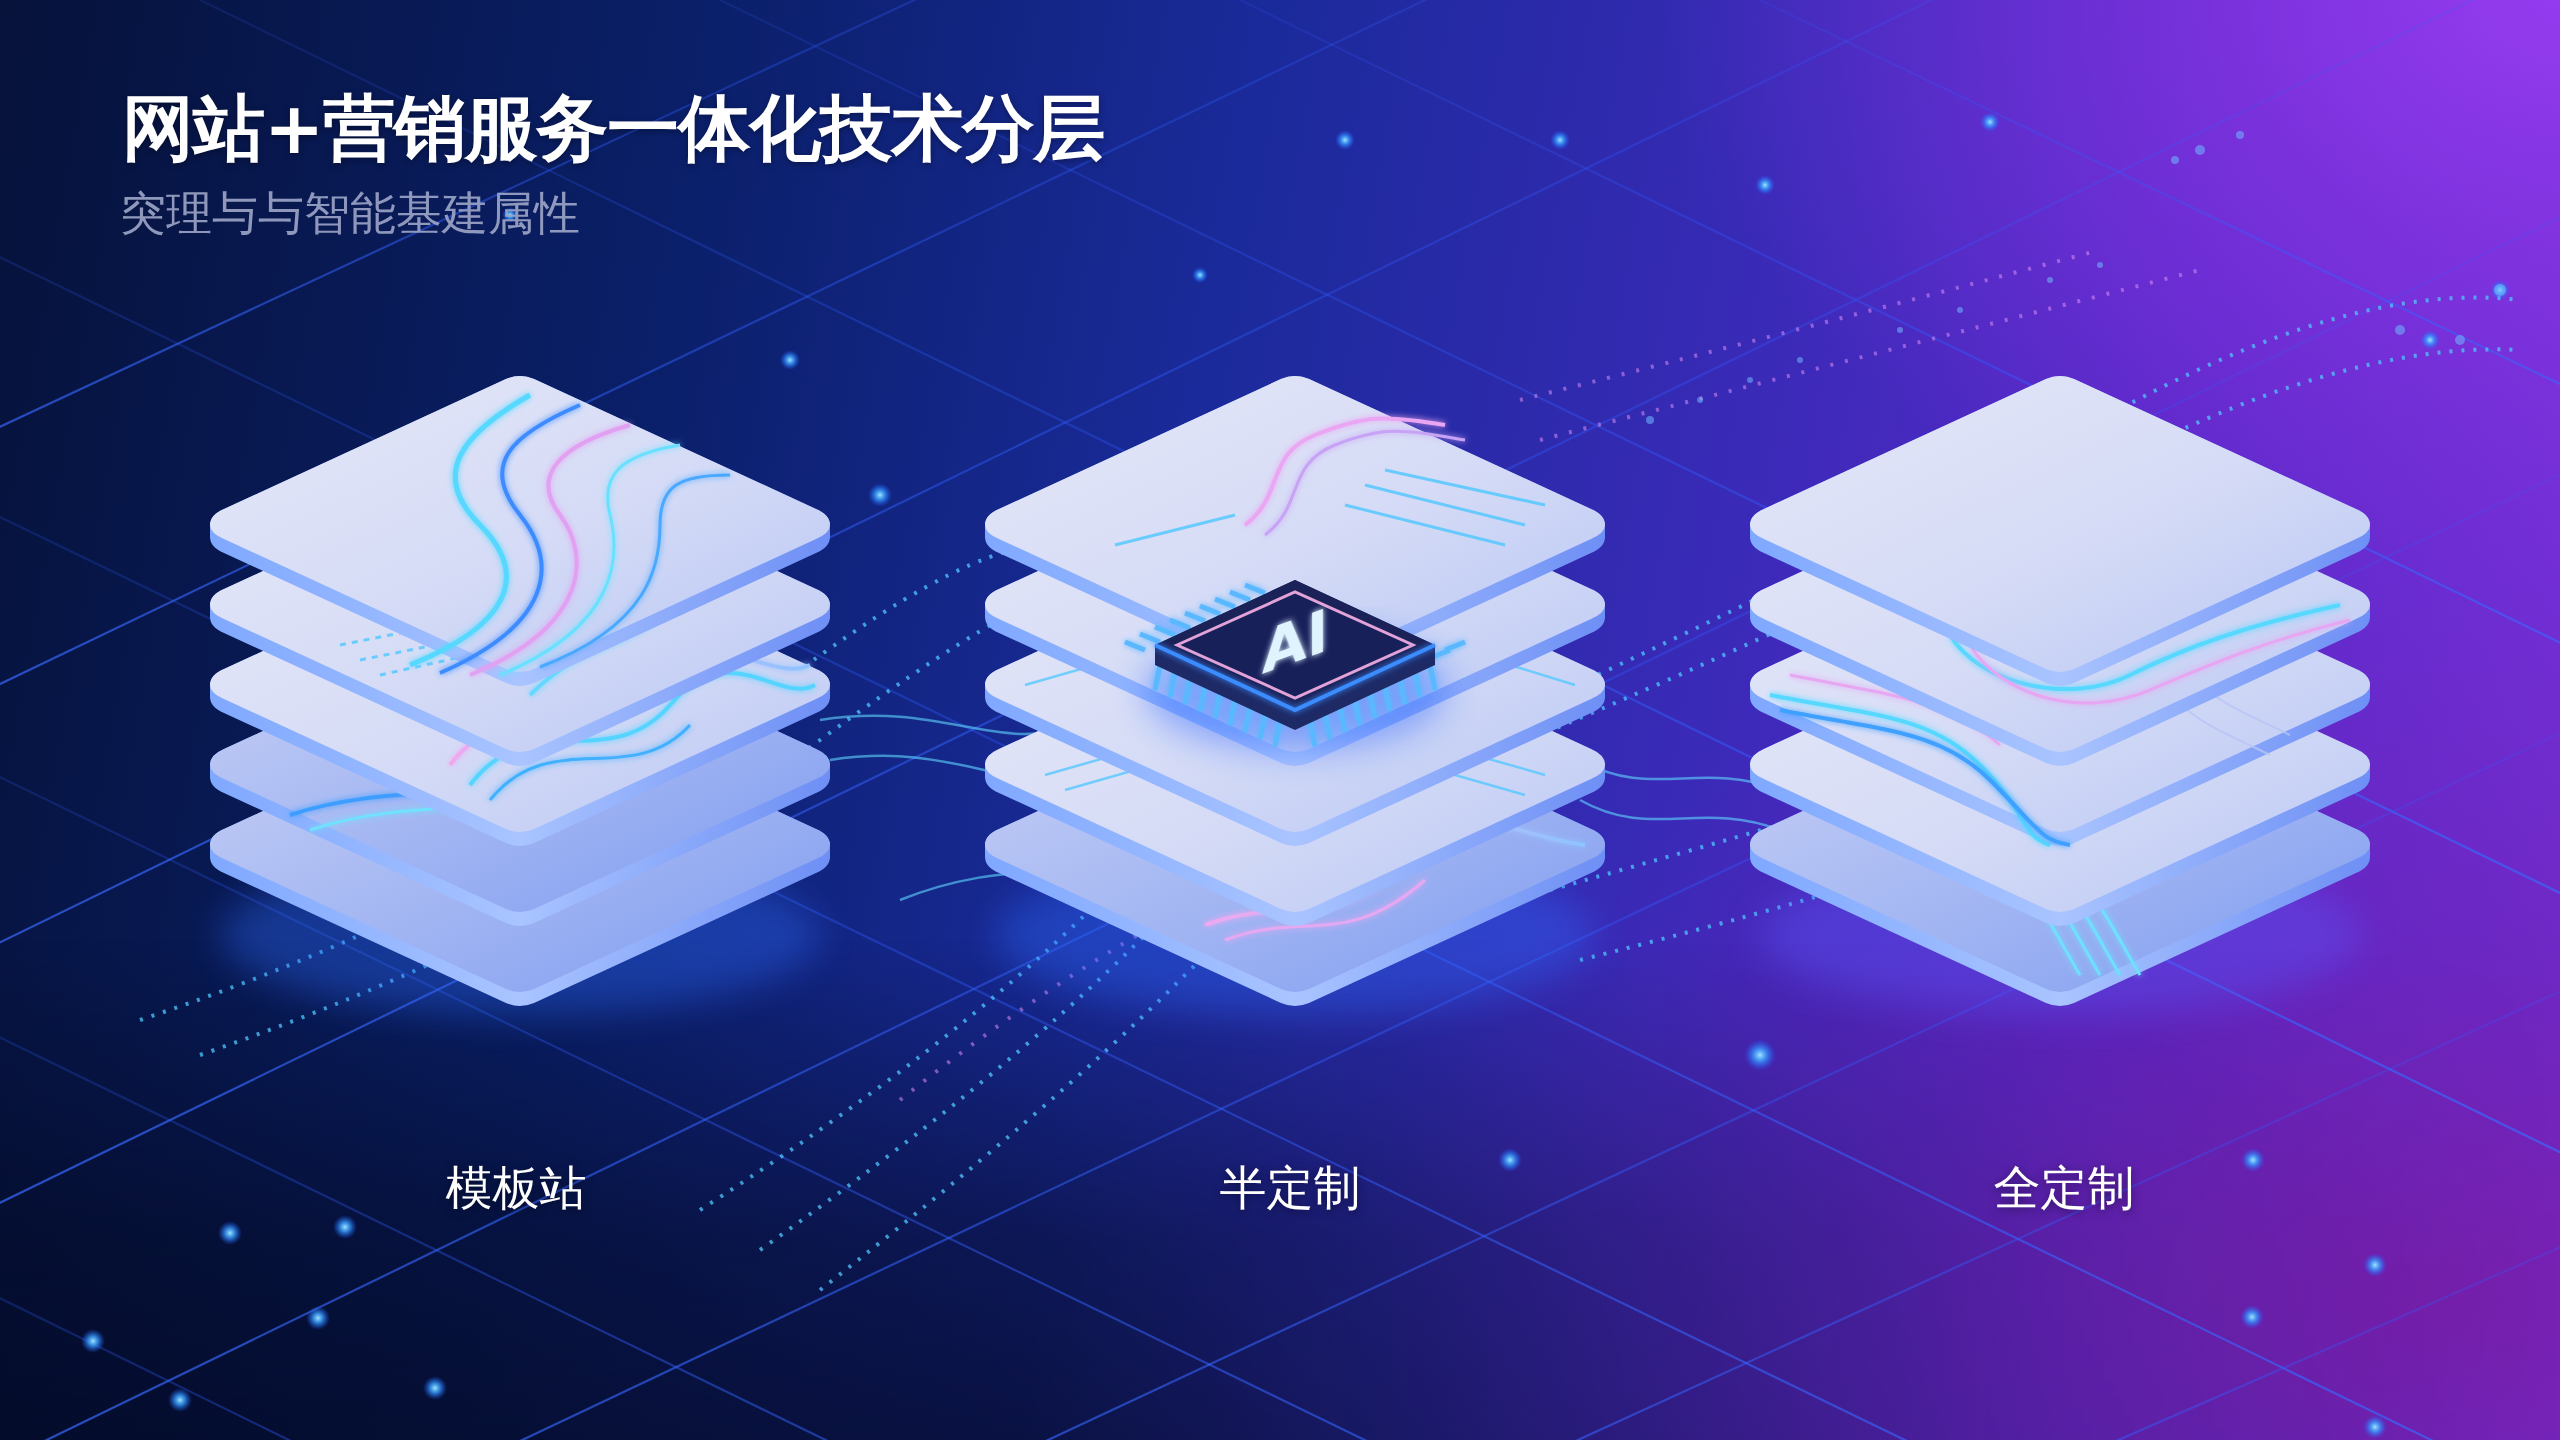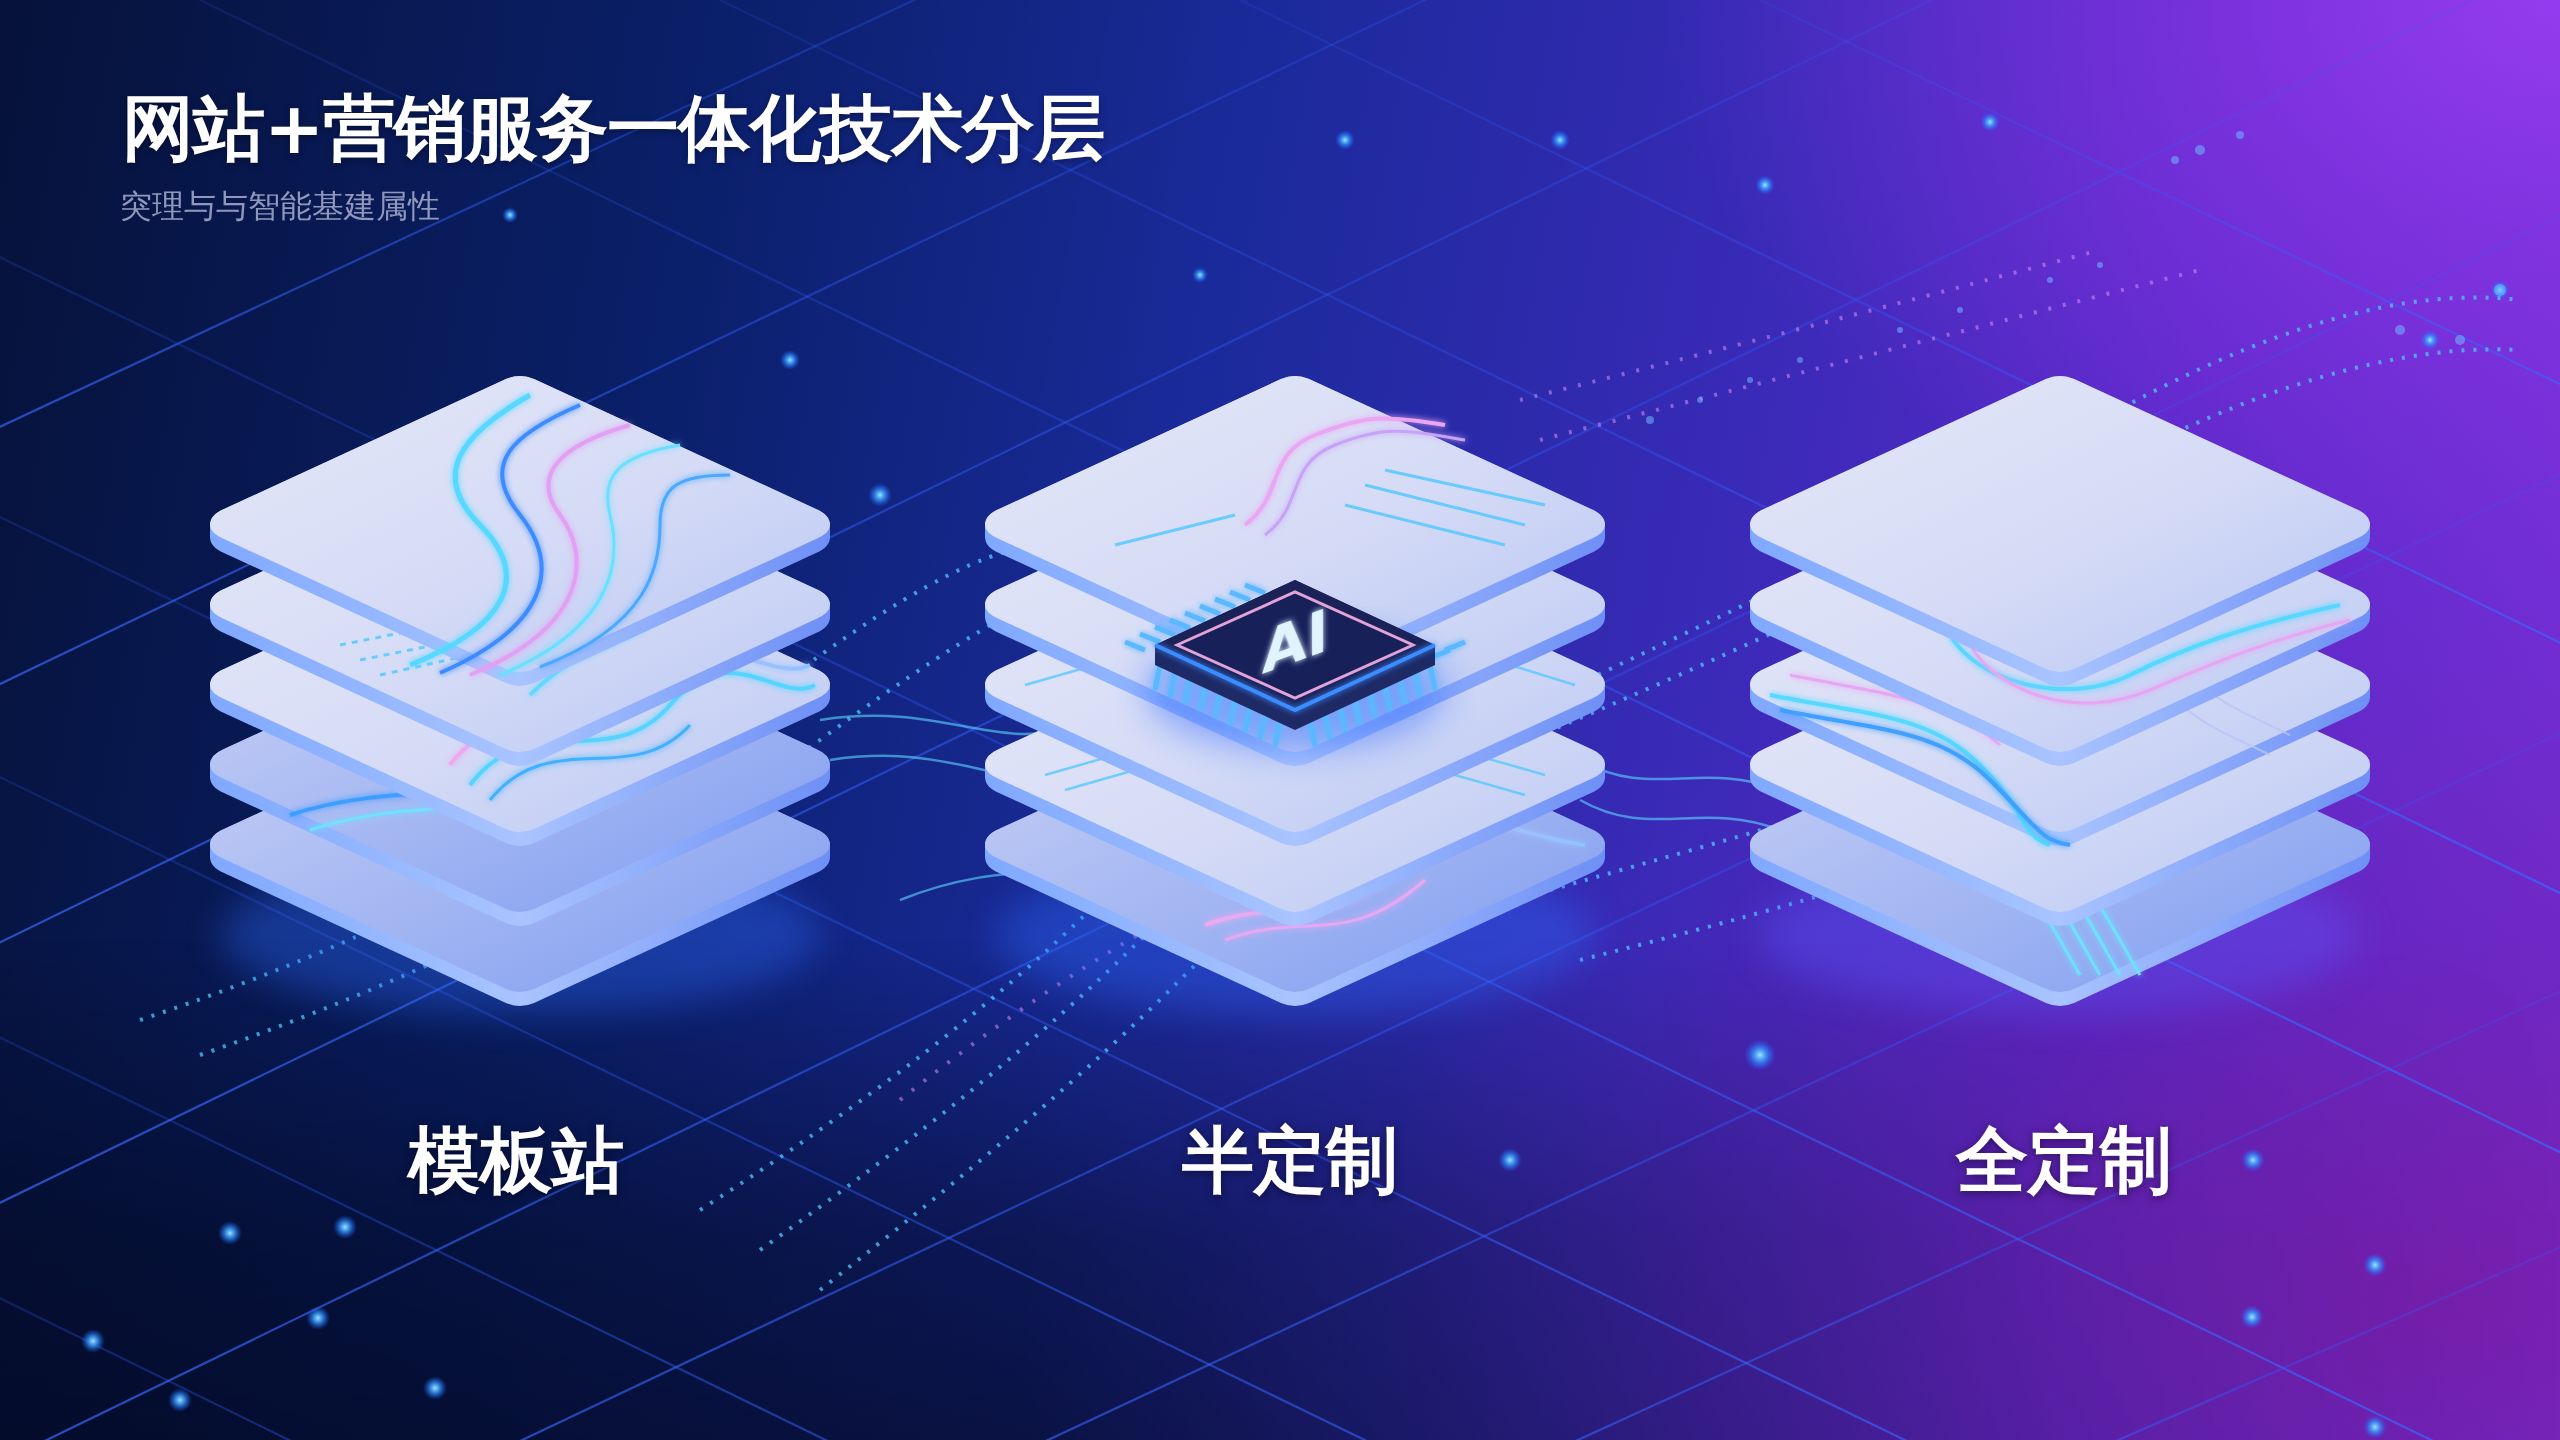--- a/index.html
+++ b/index.html
@@ -21,33 +21,33 @@
     .grid-svg { position: absolute; left: 0; top: 0; width: 2560px; height: 1440px; }
 
     .title {
       position: absolute; left: 122px; top: 92px;
       font-size: 72px; font-weight: bold; color: #ffffff;
       letter-spacing: -1px; line-height: 1;
       text-shadow: 0 2px 6px rgba(0,0,0,0.35);
     }
     .subtitle {
       position: absolute; left: 120px; top: 190px;
-      font-size: 32px; font-weight: normal; color: #9ea6c8;
+      font-size: 46px; font-weight: normal; color: #9ea6c8;
       letter-spacing: 0px; line-height: 1;
       opacity: 0.9;
     }
 
     .stack {
       position: absolute; width: 620px; height: 640px;
     }
     .stack svg { width: 100%; height: 100%; overflow: visible; }
 
     .tier-label {
-      position: absolute; top: 1124px;
-      font-size: 72px; font-weight: bold; color: #ffffff;
+      position: absolute; top: 1164px;
+      font-size: 47px; font-weight: normal; color: #ffffff;
       line-height: 1; text-align: center; width: 300px;
       text-shadow: 0 2px 8px rgba(0,0,20,0.5);
     }
   </style>
 </head>
 <body>
 
 <div class="bottom-dark"></div>
 
 <svg class="grid-svg" viewBox="0 0 2560 1440">

